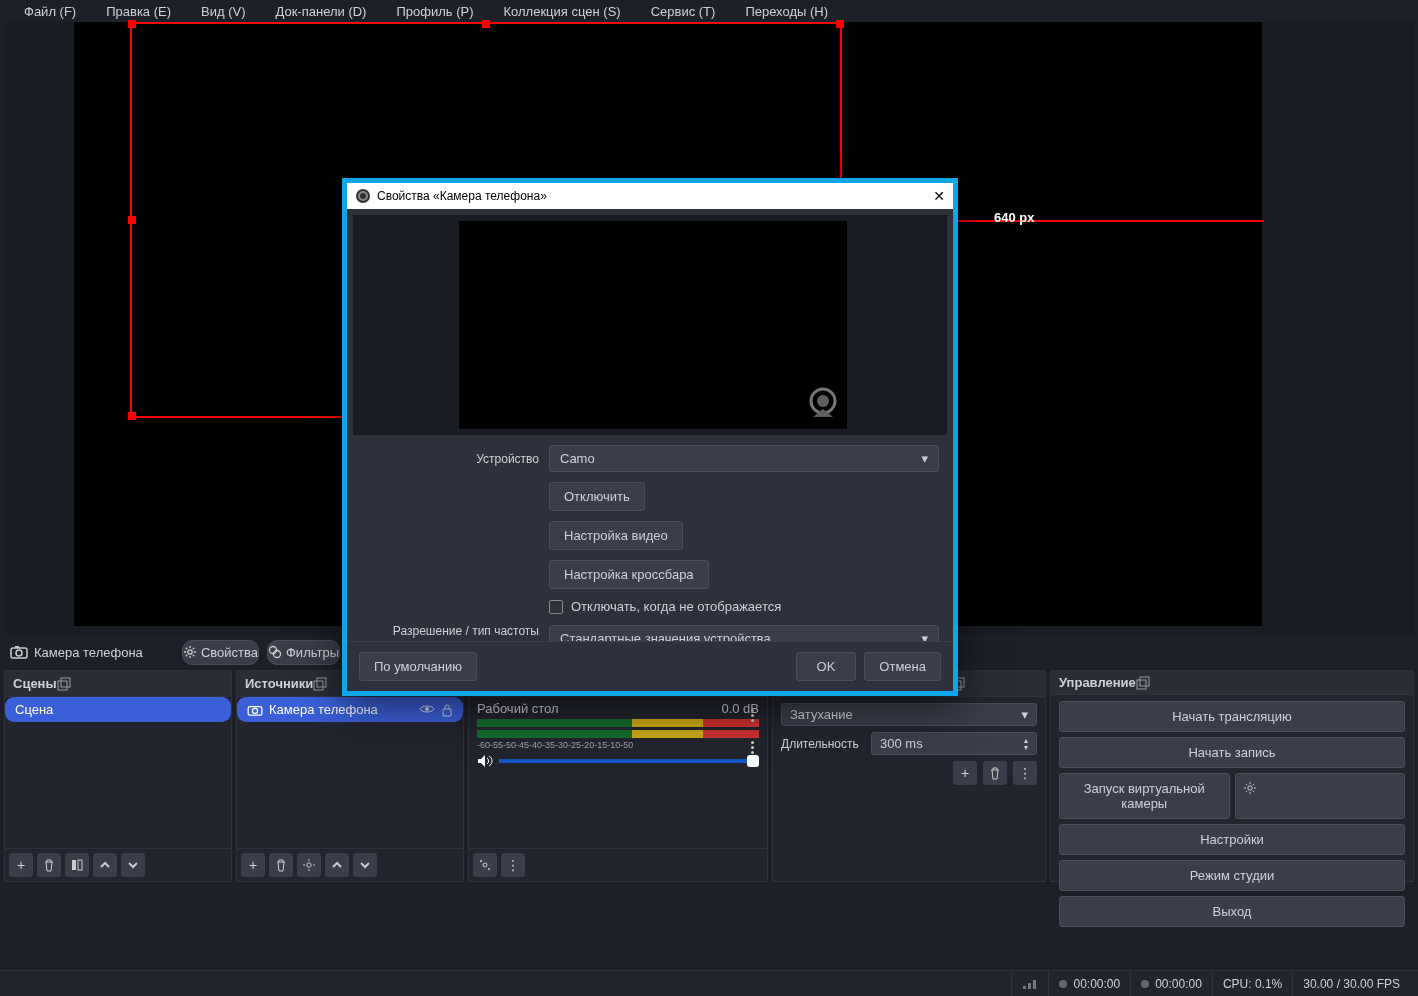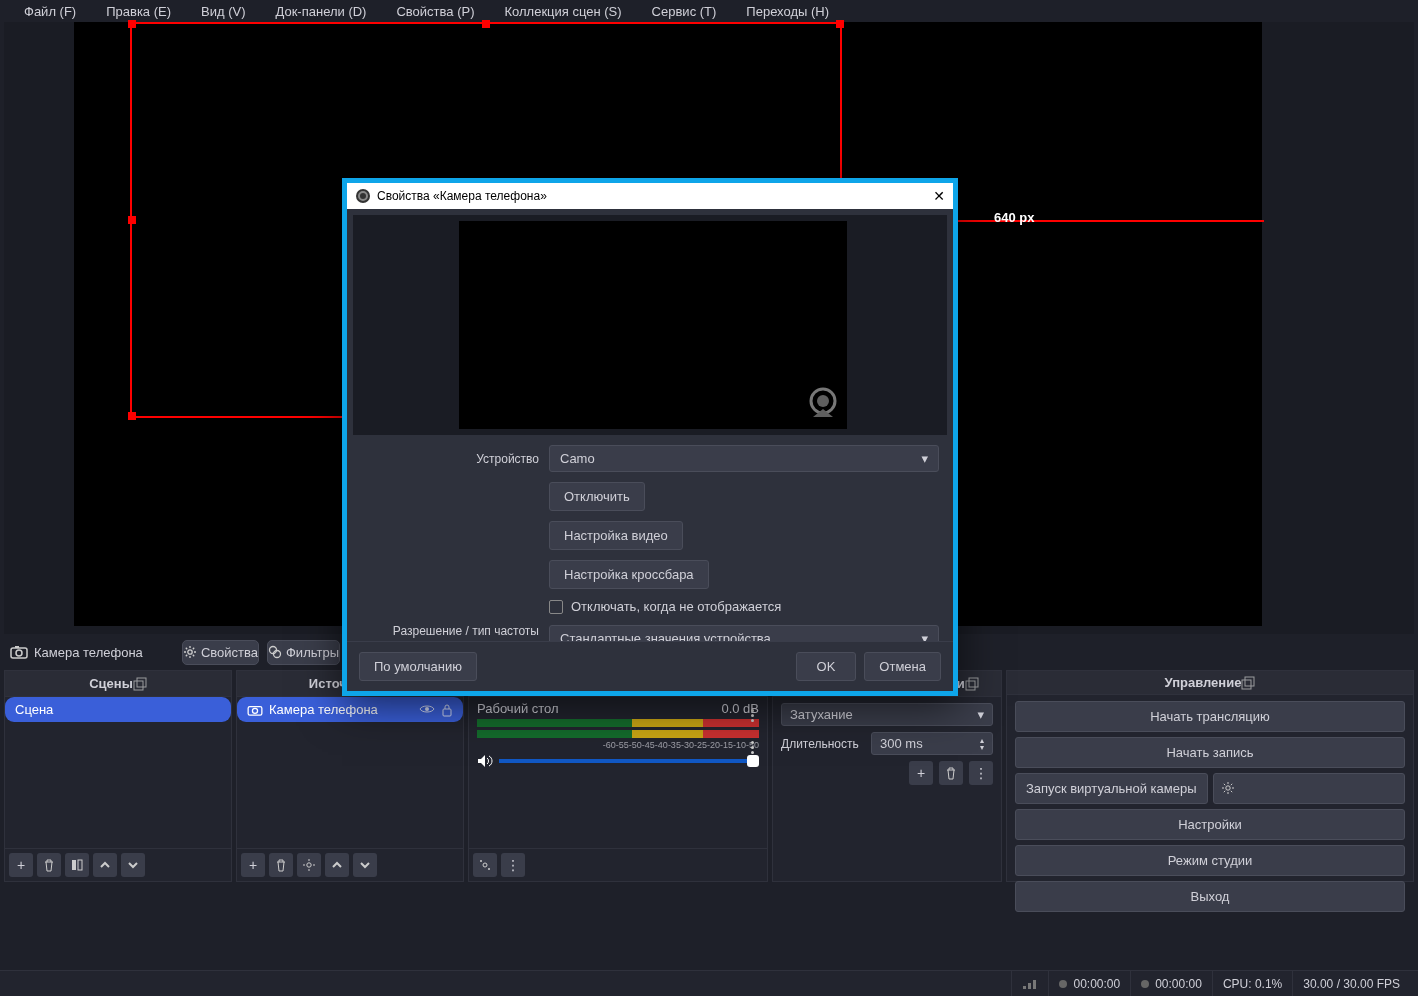--- a/index.html
+++ b/index.html
@@ -80,42 +80,42 @@
   height: 36px;
 }
 .context-source {
   display: flex; align-items: center; gap: 6px;
 }
 .ctx-btn {
   display: flex; align-items: center; gap: 4px;
   background: #3a3d4a;
   border: 1px solid #4a4d5a;
   padding: 4px 0;
-  border-radius: 5px;
+  border-radius: 10px;
   cursor: pointer;
   color: #d0d0d8;
 }
 
 
 .docks {
   display: flex;
   height: 212px;
   gap: 4px;
   margin: 0 4px;
 }
 .dock {
   background: #22242e;
   border: 1px solid #2f313c;
   display: flex;
   flex-direction: column;
 }
 .dock-header {
   display: flex;
   align-items: center;
-  justify-content: center;
+  justify-content: flex-start;
   padding: 4px 8px;
   font-weight: bold;
   border-bottom: 1px solid #2f313c;
   height: 26px;
   background: #2a2c36;
 }
 .popout-icon { opacity: .7; cursor: pointer; }
 .dock-body { flex: 1; overflow: hidden; }
 .dock-footer {
   display: flex; gap: 4px;
@@ -138,38 +138,38 @@
 .scene-item.selected, .source-item.selected {
   background: #3a5fd9;
   color: #fff;
   border-radius: 9px;
 }
 .src-right { margin-left: auto; display: flex; gap: 6px; opacity: .8; }
 
 .dock-scenes { width: 228px; }
 .dock-sources { width: 228px; }
 .dock-mixer { width: 300px; }
-.dock-transitions { width: 230px; }
+.dock-transitions { width: 274px; }
 .dock-controls { flex: 1; }
 
 .mixer-channel { padding: 4px 8px; position: relative; }
 .mixer-top { display: flex; justify-content: space-between; }
 .meter {
   height: 8px;
   position: relative;
   background: #2f313c;
   margin-top: 3px;
   overflow: hidden;
 }
 .meter-grad {
   position: absolute; inset: 0;
   background: linear-gradient(to right,#146b2c 0%,#146b2c 55%,#c9a514 55%,#c9a514 80%,#c93030 80%);
 }
 .meter-ticks {
-  display: flex; justify-content: flex-end;
+  display: flex; justify-content: flex-start;
   font-size: 9px; opacity: .7; margin-top: 2px;
 }
 .mixer-row { display: flex; align-items: center; gap: 6px; margin-top: 4px;}
 .slider {
   flex: 1; height: 4px; background: #1158c4;
   position: relative;
 }
 .slider-thumb {
   position: absolute; right: 0; top: -4px;
   width: 12px; height: 12px; background: #fff; border-radius: 3px;
@@ -269,21 +269,21 @@
 .spacer{flex:1}
 </style>
 </head>
 <body>
 
 <div class="menubar">
   <div class="menubar-item">Файл (F)</div>
   <div class="menubar-item">Правка (E)</div>
   <div class="menubar-item">Вид (V)</div>
   <div class="menubar-item">Док-панели (D)</div>
-  <div class="menubar-item">Свойства (P)</div>
+  <div class="menubar-item">Профиль (P)</div>
   <div class="menubar-item">Коллекция сцен (S)</div>
   <div class="menubar-item">Сервис (T)</div>
   <div class="menubar-item">Переходы (H)</div>
 </div>
 
 <div class="preview-area">
   <div class="preview-canvas"></div>
   <div class="selection-box">
     <div class="selection-handle sh-tl"></div>
     <div class="selection-handle sh-tm"></div>

